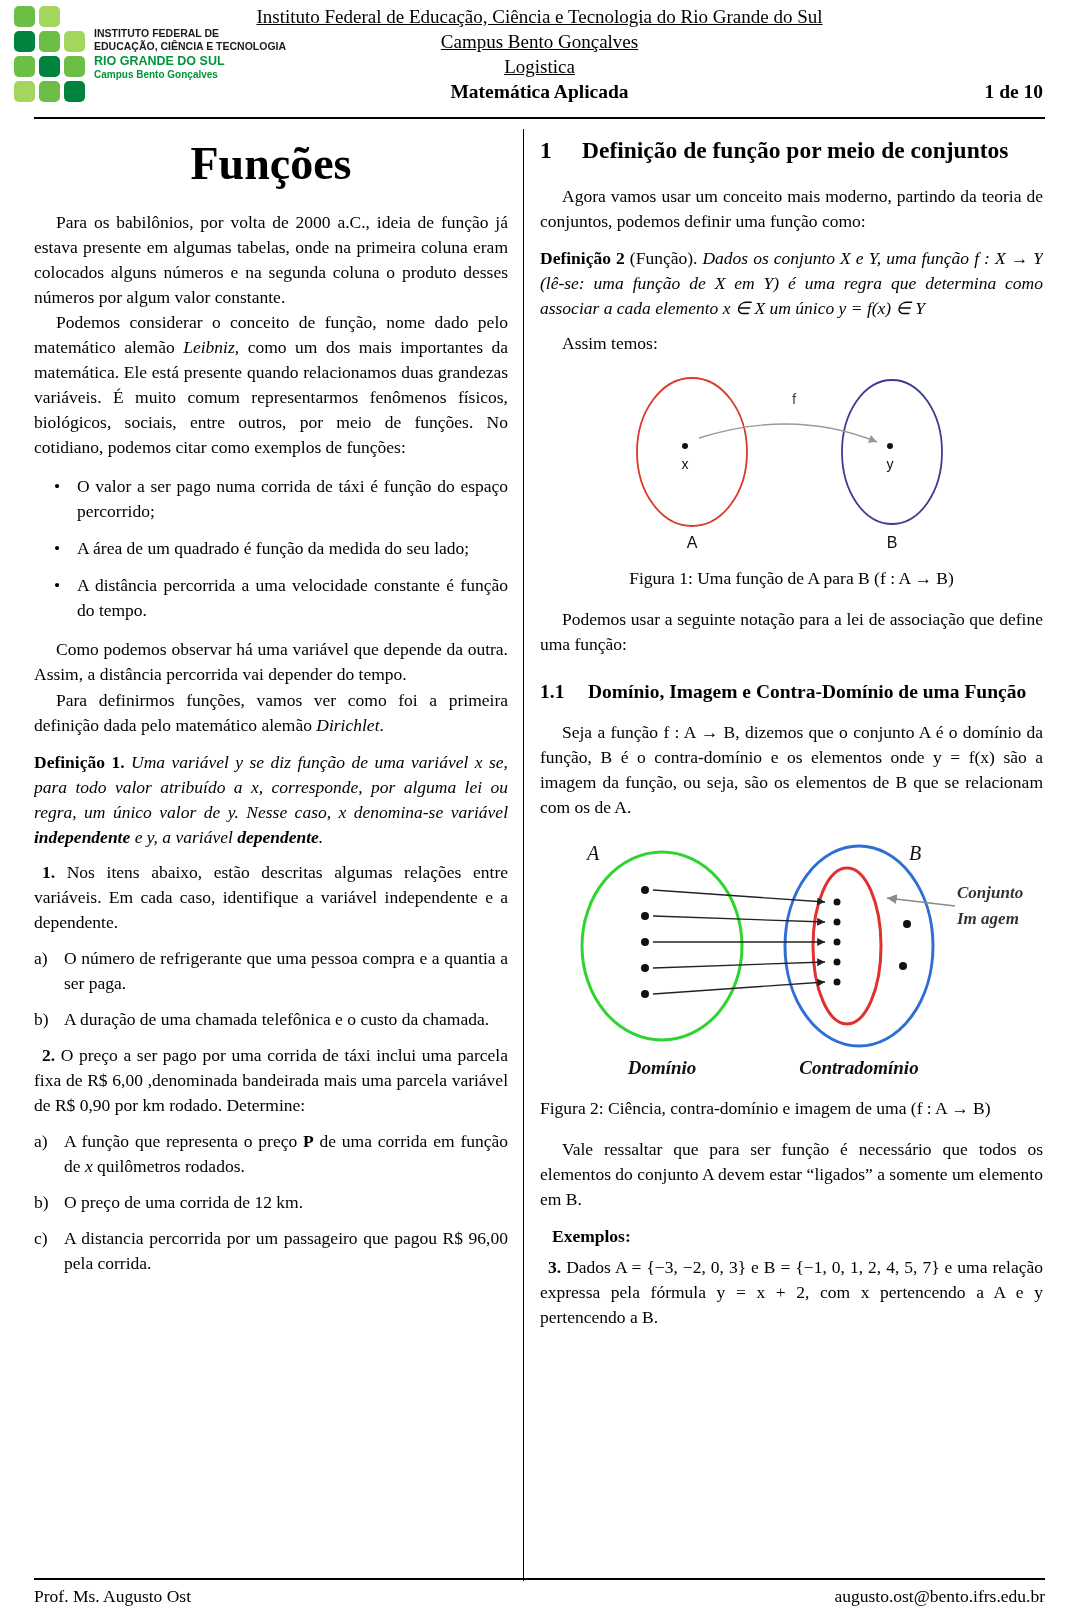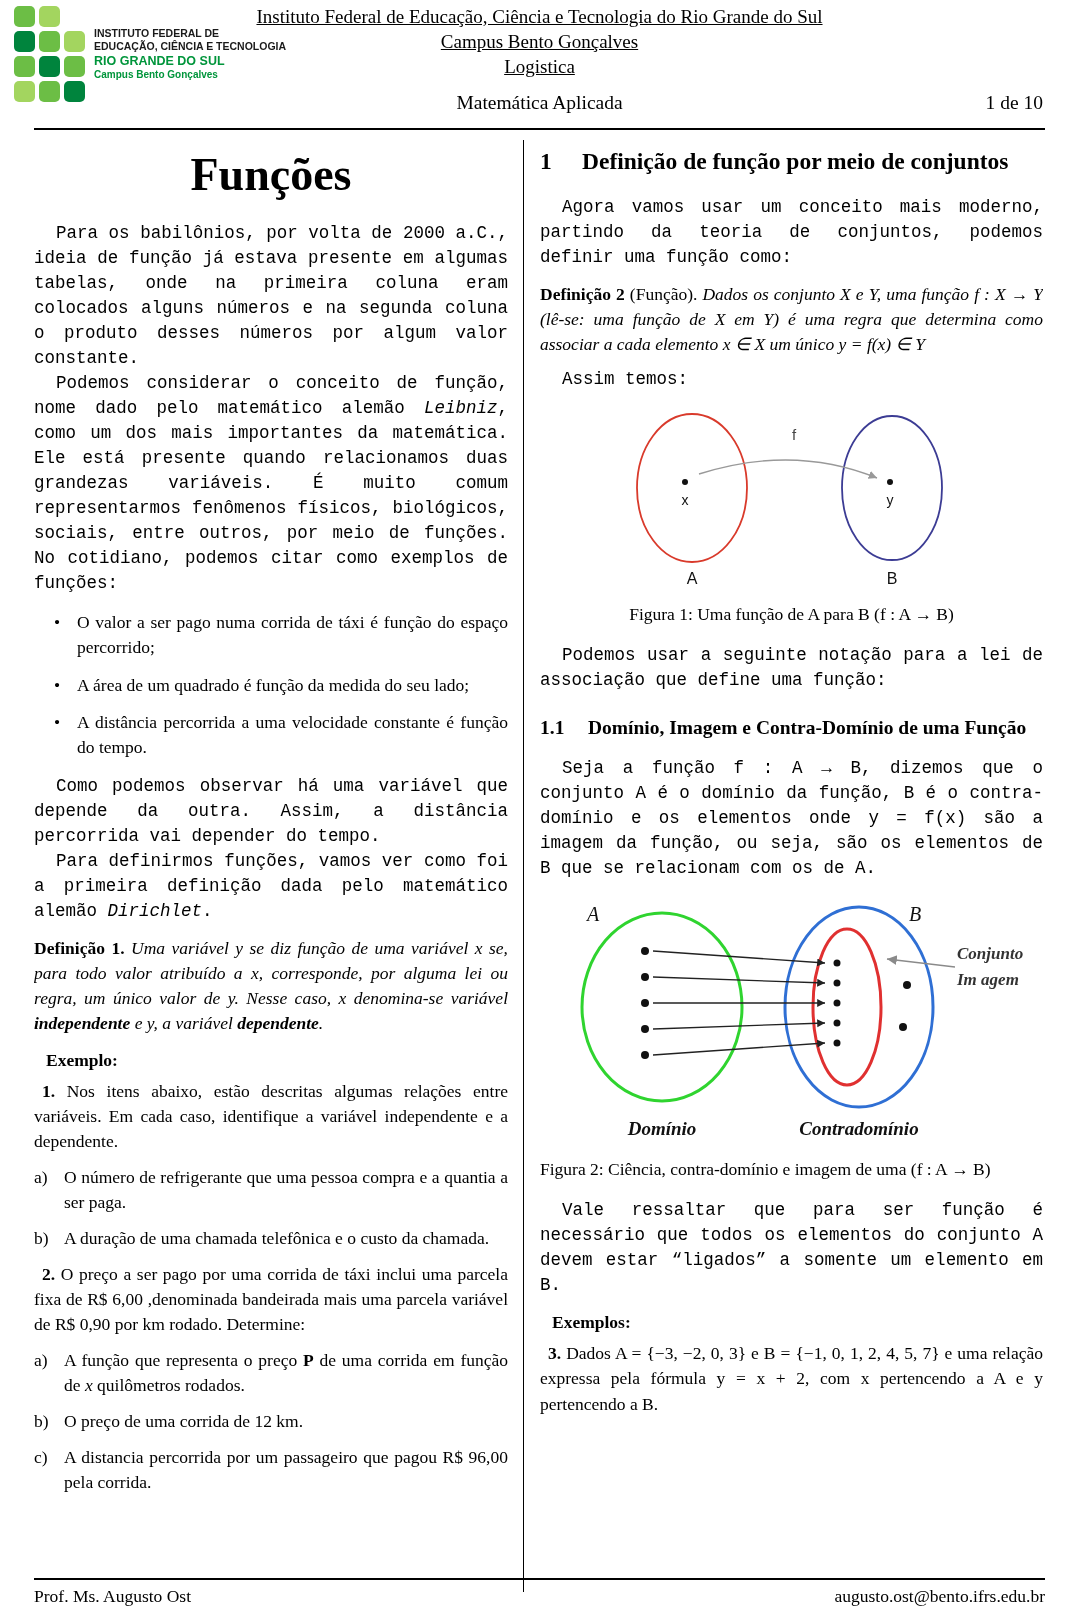--- a/index.html
+++ b/index.html
@@ -17,34 +17,34 @@
   .sq { border-radius:5px; }
   .sq.hide { visibility:hidden; }
   .g1 { background:#6cbe45; }
   .g2 { background:#00843d; }
   .g3 { background:#a3d55f; }
   .logo-text { display:flex; flex-direction:column; font-family:"Liberation Sans", sans-serif; line-height:1.2; }
   .lt-a { font-size:10.5px; font-weight:bold; color:#1a1a1a; }
   .lt-b { font-size:12.5px; font-weight:bold; color:#00953b; margin-top:2px; }
   .lt-c { font-size:10px; font-weight:bold; color:#00953b; }
   .hc { text-align:center; font-size:19px; line-height:1.32;text-decoration:underline; }
-  .hrow { position:relative; margin-top:13px; height:27px; font-size:19.5px; }
+  .hrow { position:relative; margin-top:2px; height:27px; font-size:19.5px;font-weight:bold; }
   .hcourse { position:absolute; left:0; right:0; text-align:center; }
   .hpage { position:absolute; right:36px; top:0; }
   .toprule { margin:9px 34px 0 34px; border-top:2px solid #000; }
 
   
   .columns { display:flex; margin:10px 36px 0 34px; height:1452px; overflow:hidden; }
   .colL { width:489px; padding-right:15px; }
   .vdiv { width:1px; background:#000; flex:none; }
   .colR { flex:1; padding-left:16px; }
 
   
   .t  { font-size:17.5px; line-height:1.43; text-align:justify; }
-  p.ind { text-indent:22px;font-family:Liberation Mono, monospace; }
+  p.ind { text-indent:22px; }
   h1.doc-title { font-size:46px; font-weight:bold; text-align:center; margin:8px 0 20px 0; }
   .bullets { margin:14px 0; }
   .bullet { display:flex; padding-left:20px; margin:12px 0; }
   .bmark { flex:none; width:23px; }
   .btext { flex:1; text-align:justify; }
   .it  { font-style:italic; }
   .bd  { font-weight:bold; }
   .bdit{ font-weight:bold; font-style:italic; }
   .defblock { margin:12px 0 10px 0; }
   .defbody  { font-style:italic; }
@@ -136,21 +136,20 @@
           <span class="btext">A distância percorrida a uma velocidade constante é função do tempo.</span>
         </div>
       </div>
 
       <p class="t ind">Como podemos observar há uma variável que depende da outra. Assim, a distância percorrida vai depender do tempo.</p>
 
       <p class="t ind"><span>Para definirmos funções, vamos ver como foi a primeira definição dada pelo matemático alemão </span><span class="it">Dirichlet</span><span>.</span></p>
 
       <p class="t defblock"><span class="bd">Definição 1.</span><span class="defbody"> Uma variável y se diz função de uma variável x se, para todo valor atribuído a x, corresponde, por alguma lei ou regra, um único valor de y. Nesse caso, x denomina-se variável </span><span class="bdit">independente</span><span class="defbody"> e y, a variável </span><span class="bdit">dependente</span><span class="defbody">.</span></p>
 
-      <p class="t exlabel">Exemplo:</p>
 
       <p class="t exnum"><span class="bd">1.</span><span>  Nos itens abaixo, estão descritas algumas relações entre variáveis. Em cada caso, identifique a variável independente e a dependente.</span></p>
 
       <div class="item t">
         <span class="imark">a)</span>
         <span class="itext">O número de refrigerante que uma pessoa compra e a quantia a ser paga.</span>
       </div>
       <div class="item t">
         <span class="imark">b)</span>
         <span class="itext">A duração de uma chamada telefônica e o custo da chamada.</span>

